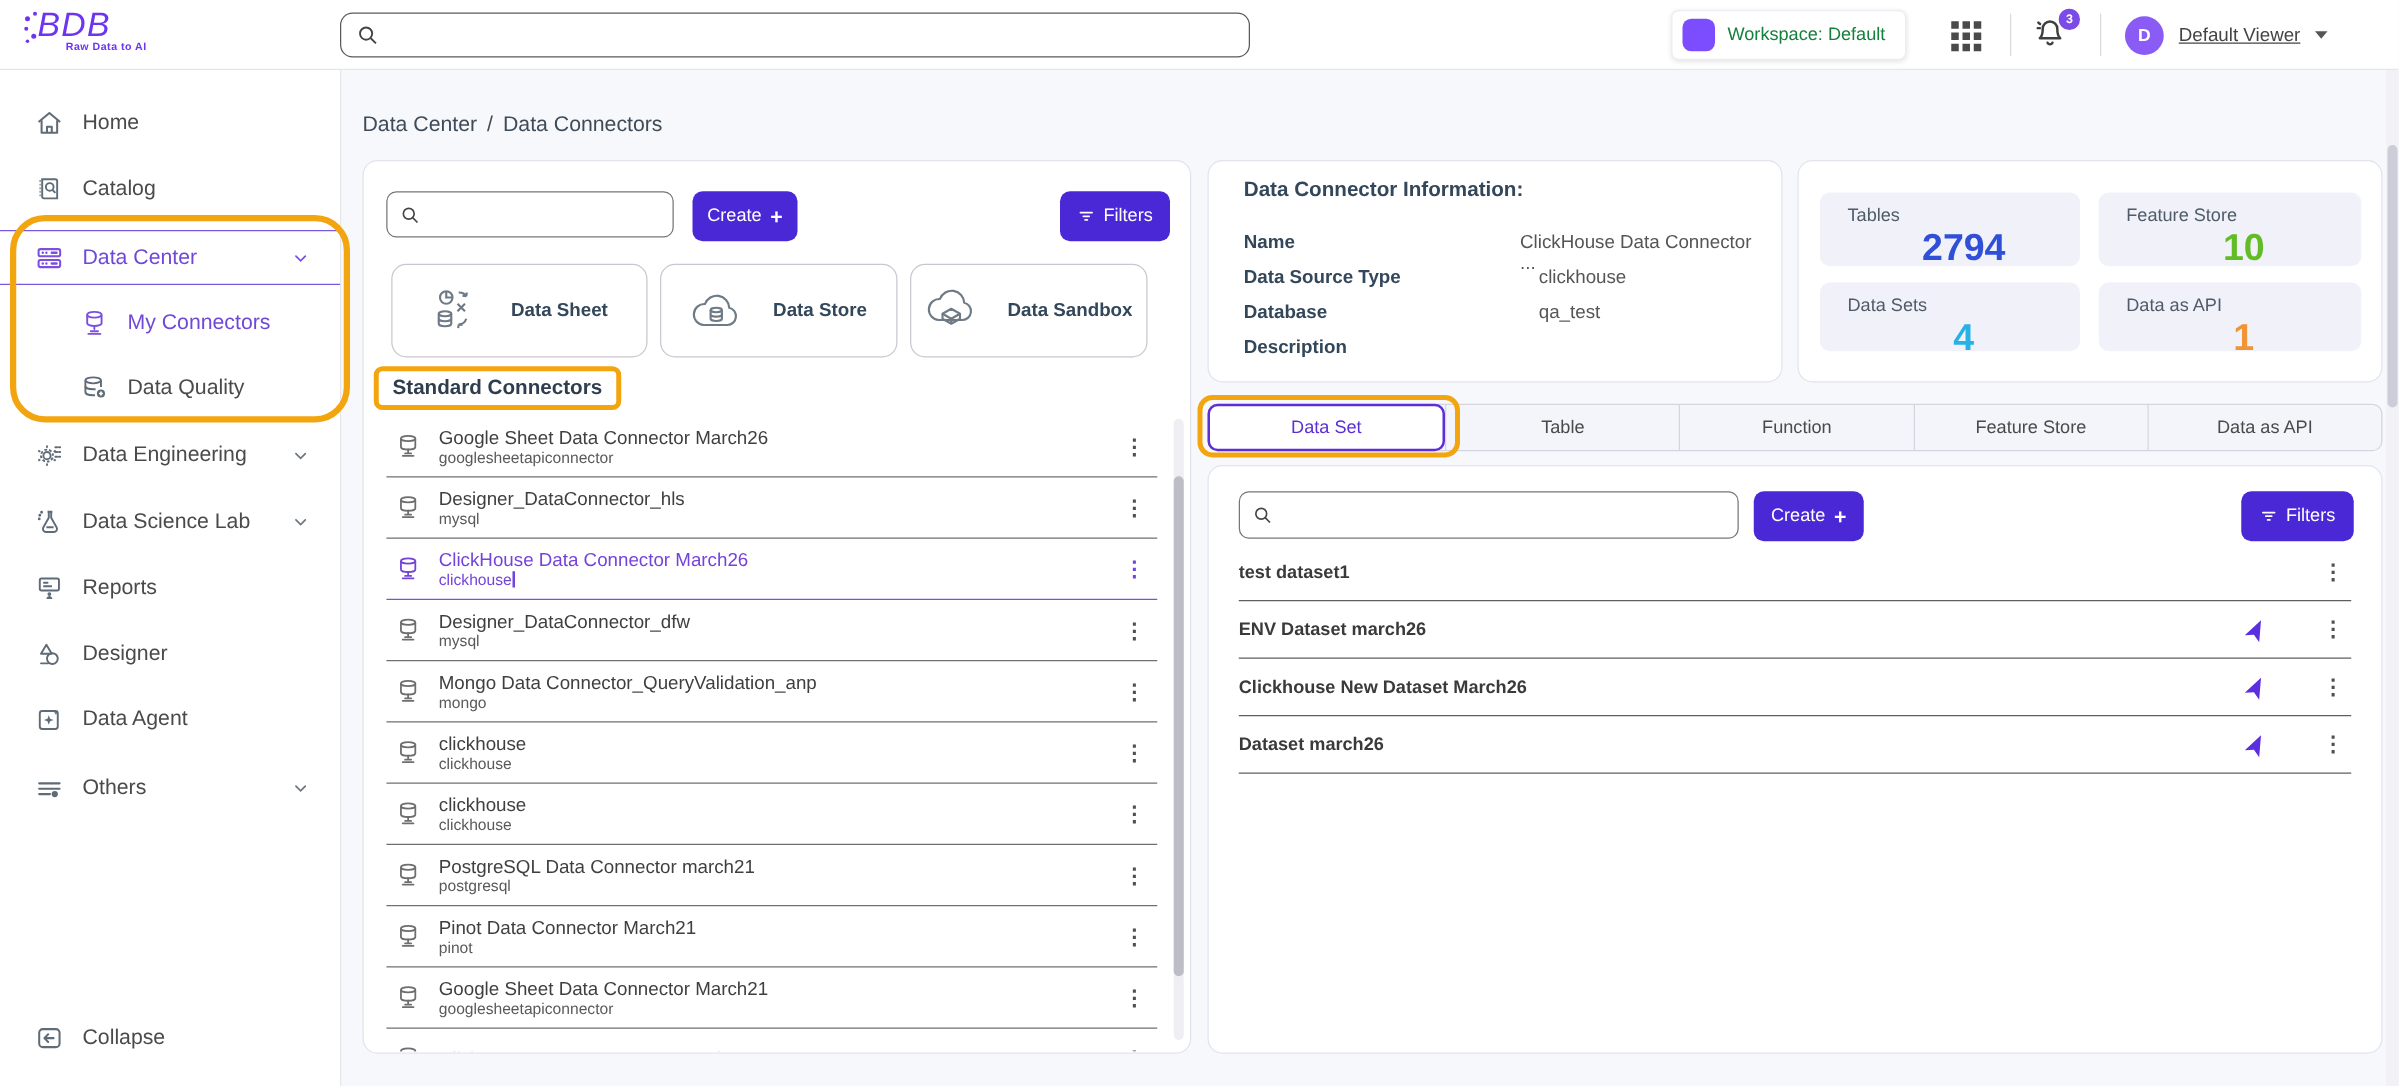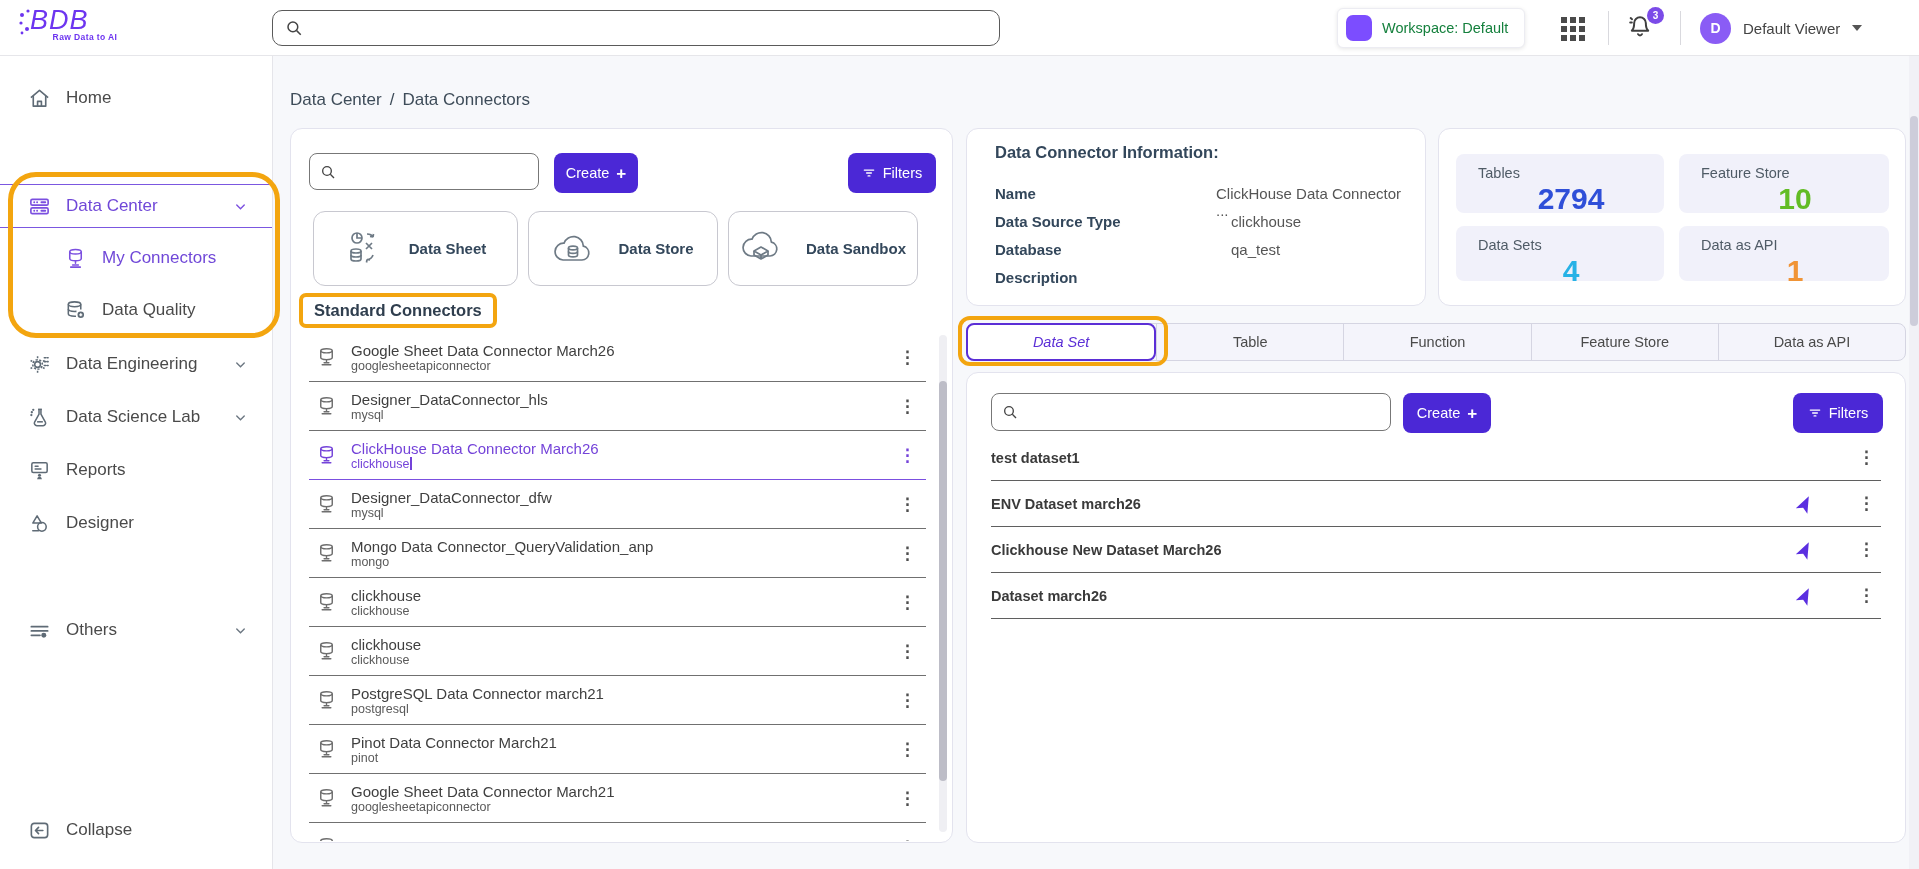--- a/index.html
+++ b/index.html
@@ -16,21 +16,21 @@
   .top-search input { border:none; outline:none; flex:1; font-size:14px; font-family:"Liberation Sans",sans-serif; background:transparent; }
   .ws-chip { position:absolute; left:1337px; top:8px; height:40px; background:#fff; border:1px solid #ececf2; border-radius:6px; box-shadow:0 1px 4px rgba(0,0,0,.10); display:flex; align-items:center; gap:10px; padding:0 16px 0 8px; cursor:pointer; }
   .ws-square { width:26px; height:26px; border-radius:7px; background:#7c4dff; }
   .ws-label { font-size:14.5px; color:#15803d; }
   .tb-divider { position:absolute; top:11px; width:1px; height:34px; background:#d9d9de; }
   .grid-btn { position:absolute; left:1558px; top:14px; width:30px; height:30px; cursor:pointer; }
   .bell-btn { position:absolute; left:1626px; top:12px; width:34px; height:34px; cursor:pointer; }
   .bell-badge { position:absolute; right:-4px; top:-5px; width:17px; height:17px; border-radius:50%; background:#7b4be8; color:#fff; font-size:10px; font-weight:700; display:flex; align-items:center; justify-content:center; }
   .user-area { position:absolute; left:1700px; top:10px; height:36px; display:flex; align-items:center; gap:12px; cursor:pointer; }
   .avatar { width:31px; height:31px; border-radius:50%; background:#8a5cf5; color:#fff; font-size:14px; font-weight:700; display:flex; align-items:center; justify-content:center; }
-  .user-name { font-size:15px; color:#444; }
+  .user-name { font-size:15px; color:#444;text-decoration:underline; }
   .caret-down { width:0; height:0; border-left:5px solid transparent; border-right:5px solid transparent; border-top:6px solid #555; }
 
   
   .sidebar { position:absolute; left:0; top:56px; width:273px; height:813px; background:#fff; border-right:1px solid #e5e5ea; z-index:10; }
   .sitem { position:absolute; left:0; right:0; height:44px; display:flex; align-items:center; gap:15px; padding-left:28px; color:#4a4a4a; font-size:17px; cursor:pointer; }
   .sitem .sicon { width:23px; height:23px; color:#5f6b76; flex:0 0 auto; display:flex; }
   .sitem.child { padding-left:64px; }
   .sitem.purple { color:#7048d8; }
   .sitem.purple .sicon { color:#7b4fe0; }
   .sitem.active { border-top:1px solid #7b57e0; border-bottom:1px solid #7b57e0; background:#fff; }
@@ -80,21 +80,21 @@
   
   .stats-card { left:1165px; top:72px; width:468px; height:178px; }
   .stile { position:absolute; background:#f1f1fa; border-radius:8px; padding:11px 0 0 22px; }
   .stile .slab { font-size:14.5px; color:#4f5b66; }
   .stile .sval { font-size:30px; font-weight:800; text-align:center; margin-top:1px; }
 
   
   .tabs { position:absolute; left:693px; top:267px; width:940px; height:38px; display:flex; background:#f4f4fb; border:1px solid #d5d5e2; border-radius:8px; z-index:4; }
   .tab { flex:1; display:flex; align-items:center; justify-content:center; font-size:14.5px; color:#4a4a4a; border-left:1px solid #d5d5e2; cursor:pointer; }
   .tab:first-child { border-left:none; }
-  .tab.sel { background:#fff; border:2px solid #5b2ed6; border-radius:8px; color:#5b2ed6; margin:-1px 0 -1px -1px;font-style:italic; }
+  .tab.sel { background:#fff; border:2px solid #5b2ed6; border-radius:8px; color:#5b2ed6; margin:-1px 0 -1px -1px; }
 
   
   .datasets-panel { left:693px; top:316px; width:940px; height:471px; }
   .dp-search { left:24px; top:20px; width:400px; height:38px; }
   .dp-create { left:436px; top:20px; width:88px; height:40px; }
   .dp-filters { left:826px; top:20px; width:90px; height:40px; }
   .dlist { position:absolute; left:24px; right:24px; top:62px; }
   .drow { height:46px; display:flex; align-items:center; border-bottom:1px solid #5f5f5f; cursor:pointer; }
   .dname { font-size:14.5px; font-weight:700; color:#3a3a3a; }
   .drow .send { margin-left:auto; width:22px; height:22px; cursor:pointer; }
@@ -187,20 +187,31 @@
       <span class="sicon">
           <svg viewBox="0 0 24 24" width="23" height="23" fill="none" stroke="currentColor" stroke-width="1.7" stroke-linejoin="round">
             <path d="M3 11 12 3.5 21 11"></path>
             <path d="M5.5 9.5V20h13V9.5"></path>
             <path d="M10 20v-5h4v5"></path>
           </svg>
         </span>
       <span class="slabel">Home</span>
     </div>
 
+    <div class="sitem" style="top:73px">
+      <span class="sicon">
+          <svg viewBox="0 0 24 24" width="23" height="23" fill="none" stroke="currentColor" stroke-width="1.6">
+            <path d="M6 3.5h11a1.5 1.5 0 0 1 1.5 1.5v14.5H7.5A1.5 1.5 0 0 1 6 18V3.5z"></path>
+            <path d="M3.8 5h.9 M3.8 8h.9 M3.8 11h.9 M3.8 14h.9 M3.8 17h.9"></path>
+            <circle cx="12.3" cy="10" r="3.2"></circle>
+            <path d="M14.6 12.4 17 15"></path>
+          </svg>
+        </span>
+      <span class="slabel">Catalog</span>
+    </div>
 
     <div class="sitem purple active" style="top:128px">
       <span class="sicon">
           <svg viewBox="0 0 24 24" width="23" height="23" fill="none" stroke="currentColor" stroke-width="1.7">
             <rect x="3" y="4.5" width="18" height="6" rx="1.5"></rect>
             <rect x="3" y="13.5" width="18" height="6" rx="1.5"></rect>
             <path d="M6.5 7.5h.01 M9.5 7.5h.01 M6.5 16.5h.01 M9.5 16.5h.01 M14 7.5h4 M14 16.5h4" stroke-width="2" stroke-linecap="round"></path>
           </svg>
         </span>
       <span class="slabel">Data Center</span>
@@ -285,20 +296,30 @@
       <span class="sicon">
           <svg viewBox="0 0 24 24" width="23" height="23" fill="none" stroke="currentColor" stroke-width="1.6" stroke-linejoin="round">
             <path d="M9.5 4 14 11.5H5z"></path>
             <circle cx="14.5" cy="15.5" r="4.5"></circle>
             <path d="M5 19.5h6" stroke-linecap="round"></path>
           </svg>
         </span>
       <span class="slabel">Designer</span>
     </div>
 
+    <div class="sitem" style="top:497px">
+      <span class="sicon">
+          <svg viewBox="0 0 24 24" width="23" height="23" fill="none" stroke="currentColor" stroke-width="1.6">
+            <rect x="4" y="5" width="15" height="15" rx="2"></rect>
+            <path d="M11.5 8.5 12.6 11.4 15.5 12.5 12.6 13.6 11.5 16.5 10.4 13.6 7.5 12.5 10.4 11.4z" fill="currentColor" stroke="none"></path>
+            <path d="M17.5 4.5 18 6 19.5 6.5 18 7 17.5 8.5 17 7 15.5 6.5 17 6z" fill="currentColor" stroke="none"></path>
+          </svg>
+        </span>
+      <span class="slabel">Data Agent</span>
+    </div>
 
     <div class="sitem" style="top:552px">
       <span class="sicon">
           <svg viewBox="0 0 24 24" width="23" height="23" fill="none" stroke="currentColor" stroke-width="1.8" stroke-linecap="round">
             <path d="M3.5 8h17 M3.5 12.5h17 M3.5 17h9"></path>
             <circle cx="16.5" cy="17" r="2.6" fill="currentColor" stroke="none"></circle>
           </svg>
         </span>
       <span class="slabel">Others</span>
       <span class="chev">

